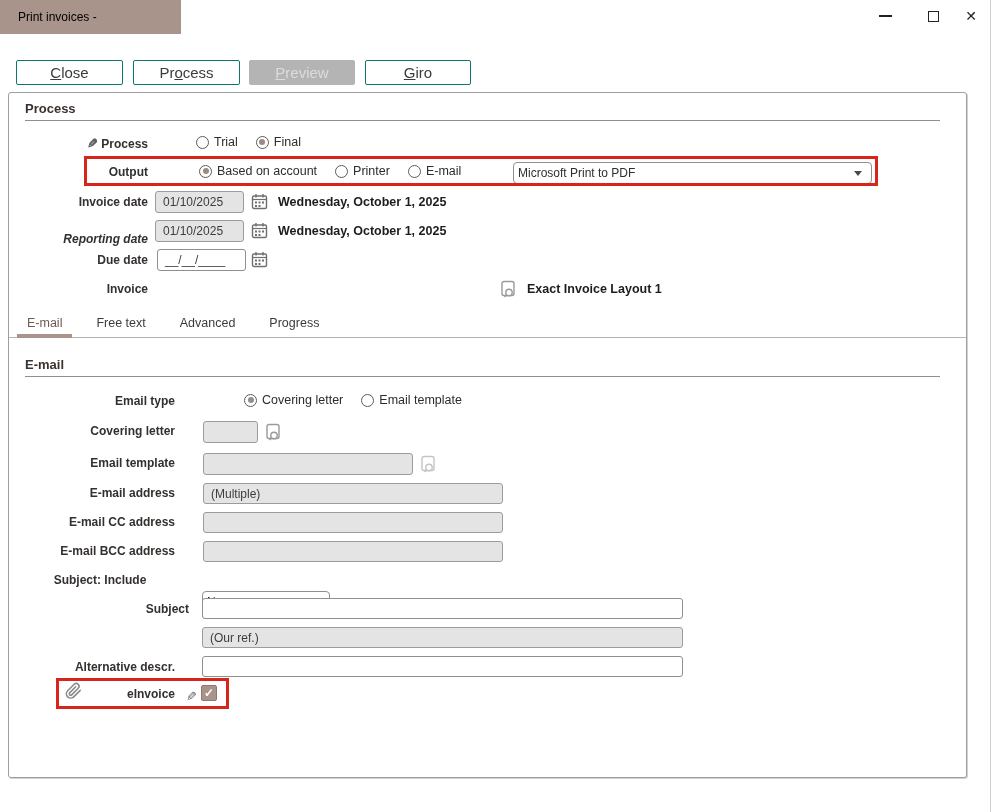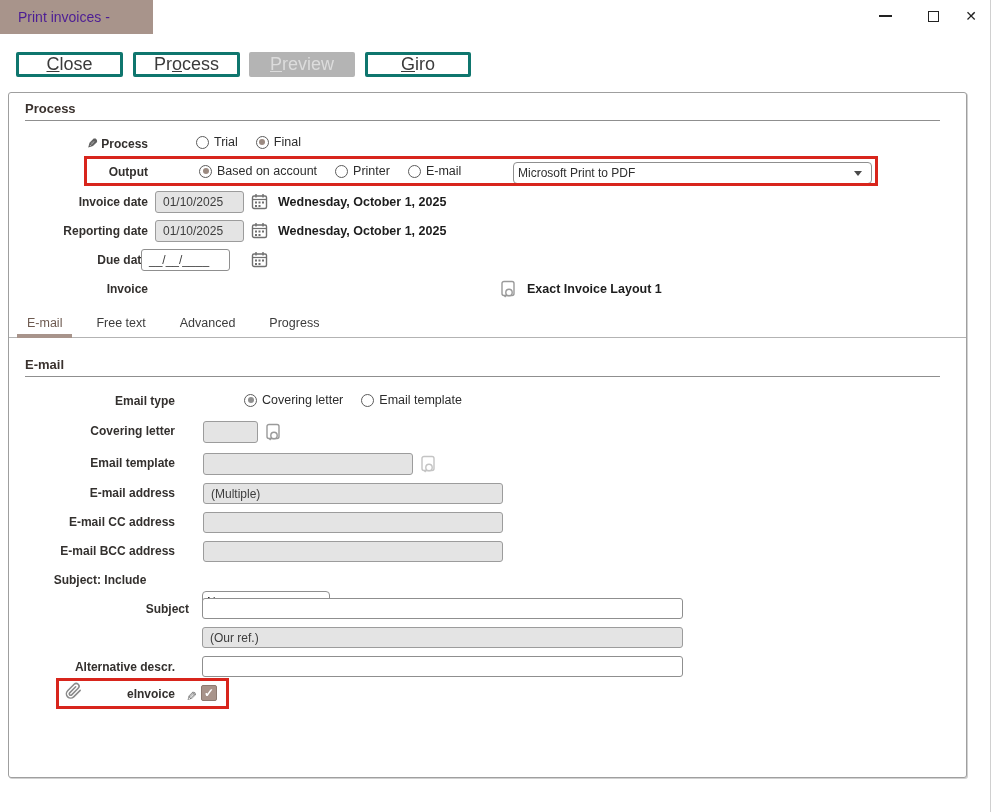--- a/index.html
+++ b/index.html
@@ -6,37 +6,37 @@
   html,body { background:#fff; }
   body { font-family:"Liberation Sans", sans-serif; }
   #app {
     position:relative; width:991px; height:812px; background:#ffffff;
     overflow:hidden; border-right:1px solid #d0d0d0;
   }
   .abs { position:absolute; }
 
   
   .titlebar-tab {
-    left:0; top:0; width:153px; height:34px; background:#a8948b;
-    color:#4c1d95; font-size:14px; display:flex; align-items:center;
+    left:0; top:0; width:181px; height:34px; background:#a8948b;
+    color:#000000; font-size:12px; display:flex; align-items:center;
     padding-left:18px;
   }
   .win-btn {
     top:3px; width:30px; height:26px; display:flex; align-items:center;
     justify-content:center; color:#222; cursor:default;
   }
   .win-min-glyph { width:13px; border-top:2px solid #222; display:block; }
   .win-max-glyph { width:11px; height:11px; border:1.5px solid #222; display:block; }
   .win-close-glyph { font-size:14px; color:#222; }
 
   
   .tb-btn {
-    top:52px; height:25px; background:#fff; border:3px solid #0f766e;
+    top:60px; height:25px; background:#fff; border:1px solid #0f766e;
     border-radius:2px; display:flex; align-items:center; justify-content:center;
-    font-size:18px; color:#3b3b3b; cursor:pointer;
+    font-size:15px; color:#3b3b3b; cursor:pointer;
   }
   .tb-btn.disabled {
     background:#b4b4b4; border-color:#b4b4b4; color:#dcdcdc; cursor:default;
   }
   .tb-btn .u { text-decoration:underline; }
 
   
   .main-frame {
     left:8px; top:92px; width:959px; height:686px;
     border:1px solid #9f9f9f; border-radius:3px;
@@ -187,41 +187,41 @@
         <line x1="1.5" y1="6.5" x2="15.5" y2="6.5" stroke="#6f6f6f" stroke-width="1.2"></line>
         <rect x="4" y="8.5" width="2" height="2" fill="#6f6f6f"></rect>
         <rect x="7.5" y="8.5" width="2" height="2" fill="#6f6f6f"></rect>
         <rect x="11" y="8.5" width="2" height="2" fill="#6f6f6f"></rect>
         <rect x="4" y="12" width="2" height="2" fill="#6f6f6f"></rect>
         <rect x="7.5" y="12" width="2" height="2" fill="#6f6f6f"></rect>
       </svg>
   </span>
   <div class="abs bold-date" style="left:278px;top:195px;">Wednesday, October 1, 2025</div>
 
-  <div class="abs label" style="left:25px;top:224px;width:123px;">Reporting date</div>
+  <div class="abs label" style="left:25px;top:232px;width:123px;font-style:italic;">Reporting date</div>
   <div class="abs field gray" style="left:155px;top:220px;width:89px;height:22px;">
     <span>01/10/2025</span>
   </div>
   <span class="abs" style="left:251px;top:222px;">
     <svg class="icon" width="17" height="17" viewBox="0 0 17 17">
         <rect x="1.5" y="3" width="14" height="12.5" rx="1.5" fill="none" stroke="#6f6f6f" stroke-width="1.4"></rect>
         <line x1="5" y1="1" x2="5" y2="4.5" stroke="#6f6f6f" stroke-width="1.4"></line>
         <line x1="12" y1="1" x2="12" y2="4.5" stroke="#6f6f6f" stroke-width="1.4"></line>
         <line x1="1.5" y1="6.5" x2="15.5" y2="6.5" stroke="#6f6f6f" stroke-width="1.2"></line>
         <rect x="4" y="8.5" width="2" height="2" fill="#6f6f6f"></rect>
         <rect x="7.5" y="8.5" width="2" height="2" fill="#6f6f6f"></rect>
         <rect x="11" y="8.5" width="2" height="2" fill="#6f6f6f"></rect>
         <rect x="4" y="12" width="2" height="2" fill="#6f6f6f"></rect>
         <rect x="7.5" y="12" width="2" height="2" fill="#6f6f6f"></rect>
       </svg>
   </span>
   <div class="abs bold-date" style="left:278px;top:224px;">Wednesday, October 1, 2025</div>
 
   <div class="abs label" style="left:25px;top:253px;width:123px;">Due date</div>
-  <div class="abs field" style="left:141px;top:249px;width:89px;height:22px;">
+  <div class="abs field" style="left:157px;top:249px;width:89px;height:22px;">
     <span>__/__/____</span>
   </div>
   <span class="abs" style="left:251px;top:251px;">
     <svg class="icon" width="17" height="17" viewBox="0 0 17 17">
         <rect x="1.5" y="3" width="14" height="12.5" rx="1.5" fill="none" stroke="#6f6f6f" stroke-width="1.4"></rect>
         <line x1="5" y1="1" x2="5" y2="4.5" stroke="#6f6f6f" stroke-width="1.4"></line>
         <line x1="12" y1="1" x2="12" y2="4.5" stroke="#6f6f6f" stroke-width="1.4"></line>
         <line x1="1.5" y1="6.5" x2="15.5" y2="6.5" stroke="#6f6f6f" stroke-width="1.2"></line>
         <rect x="4" y="8.5" width="2" height="2" fill="#6f6f6f"></rect>
         <rect x="7.5" y="8.5" width="2" height="2" fill="#6f6f6f"></rect>

